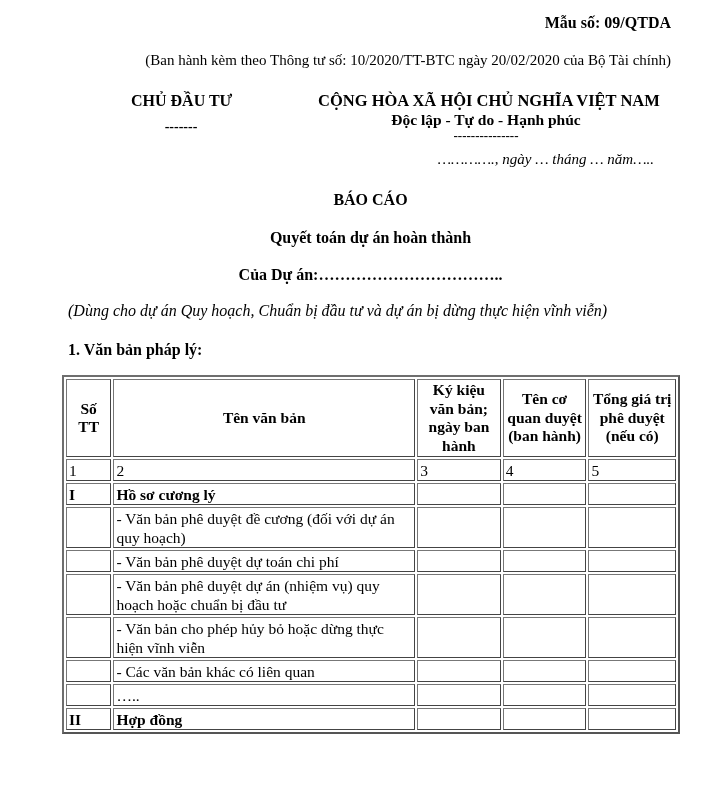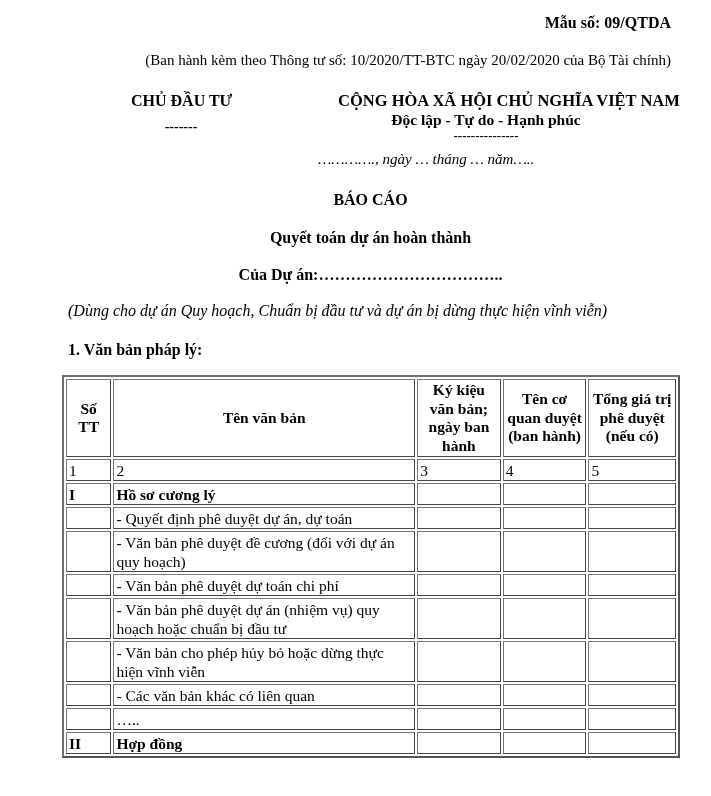--- a/index.html
+++ b/index.html
@@ -5,24 +5,24 @@
   html, body { margin: 0; padding: 0; background: #ffffff; }
   body {
     width: 711px; height: 796px; overflow: hidden; position: relative;
     font-family: "Liberation Serif", "DejaVu Serif", serif; color: #000;
   }
   .abs { position: absolute; white-space: nowrap; }
   #form-code { right: 40px; top: 14px; font-size: 16px; font-weight: bold; }
   #issued-by { right: 40px; top: 52px; font-size: 15px; }
   #investor { left: 131px; top: 92px; font-size: 16px; font-weight: bold; width: 100px; text-align: right; }
   #investor-dash { left: 131px; top: 119px; font-size: 14px; font-weight: bold; width: 100px; text-align: center; letter-spacing: 0px; }
-  #nation { left: 318px; top: 91px; font-size: 16.5px; font-weight: bold; margin-left: 20px; }
+  #nation { left: 318px; top: 91px; font-size: 16.5px; font-weight: bold; }
   #motto { left: 318px; top: 111px; width: 336px; text-align: center; font-size: 15.5px; font-weight: bold; }
   #motto-dash { left: 318px; top: 128px; width: 336px; text-align: center; font-size: 13px; font-weight: bold; }
-  #date-line { left: 318px; top: 151px; width: 336px; text-align: left; font-size: 15px; font-style: italic; }
+  #date-line { left: 318px; top: 151px; width: 336px; text-align: right; font-size: 15px; font-style: italic; }
   #report-title { left: 0; width: 741px; top: 191px; text-align: center; font-size: 16px; font-weight: bold; }
   #report-sub { left: 0; width: 741px; top: 229px; text-align: center; font-size: 16px; font-weight: bold; }
   #project-line { left: 0; width: 741px; top: 266px; text-align: center; font-size: 16px; font-weight: bold; }
   #usage-note { left: 68px; top: 302px; font-size: 16px; font-style: italic; }
   #section-1 { left: 68px; top: 341px; font-size: 16px; font-weight: bold; }
 
   
   #legal-table {
     position: absolute; left: 62px; top: 375px;
     border: 2px solid #6e6e6e;
@@ -84,27 +84,20 @@
     <td class="num">4</td>
     <td class="num">5</td>
   </tr>
   <tr class="r1">
     <td class="sect">I</td>
     <td class="sect">Hồ sơ cương lý</td>
     <td></td>
     <td></td>
     <td></td>
   </tr>
-  <tr class="r1">
-    <td></td>
-    <td>- Quyết định phê duyệt dự án, dự toán</td>
-    <td></td>
-    <td></td>
-    <td></td>
-  </tr>
   <tr class="r2">
     <td></td>
     <td>- Văn bản phê duyệt đề cương (đối với dự án quy hoạch)</td>
     <td></td>
     <td></td>
     <td></td>
   </tr>
   <tr class="r1">
     <td></td>
     <td>- Văn bản phê duyệt dự toán chi phí</td>

